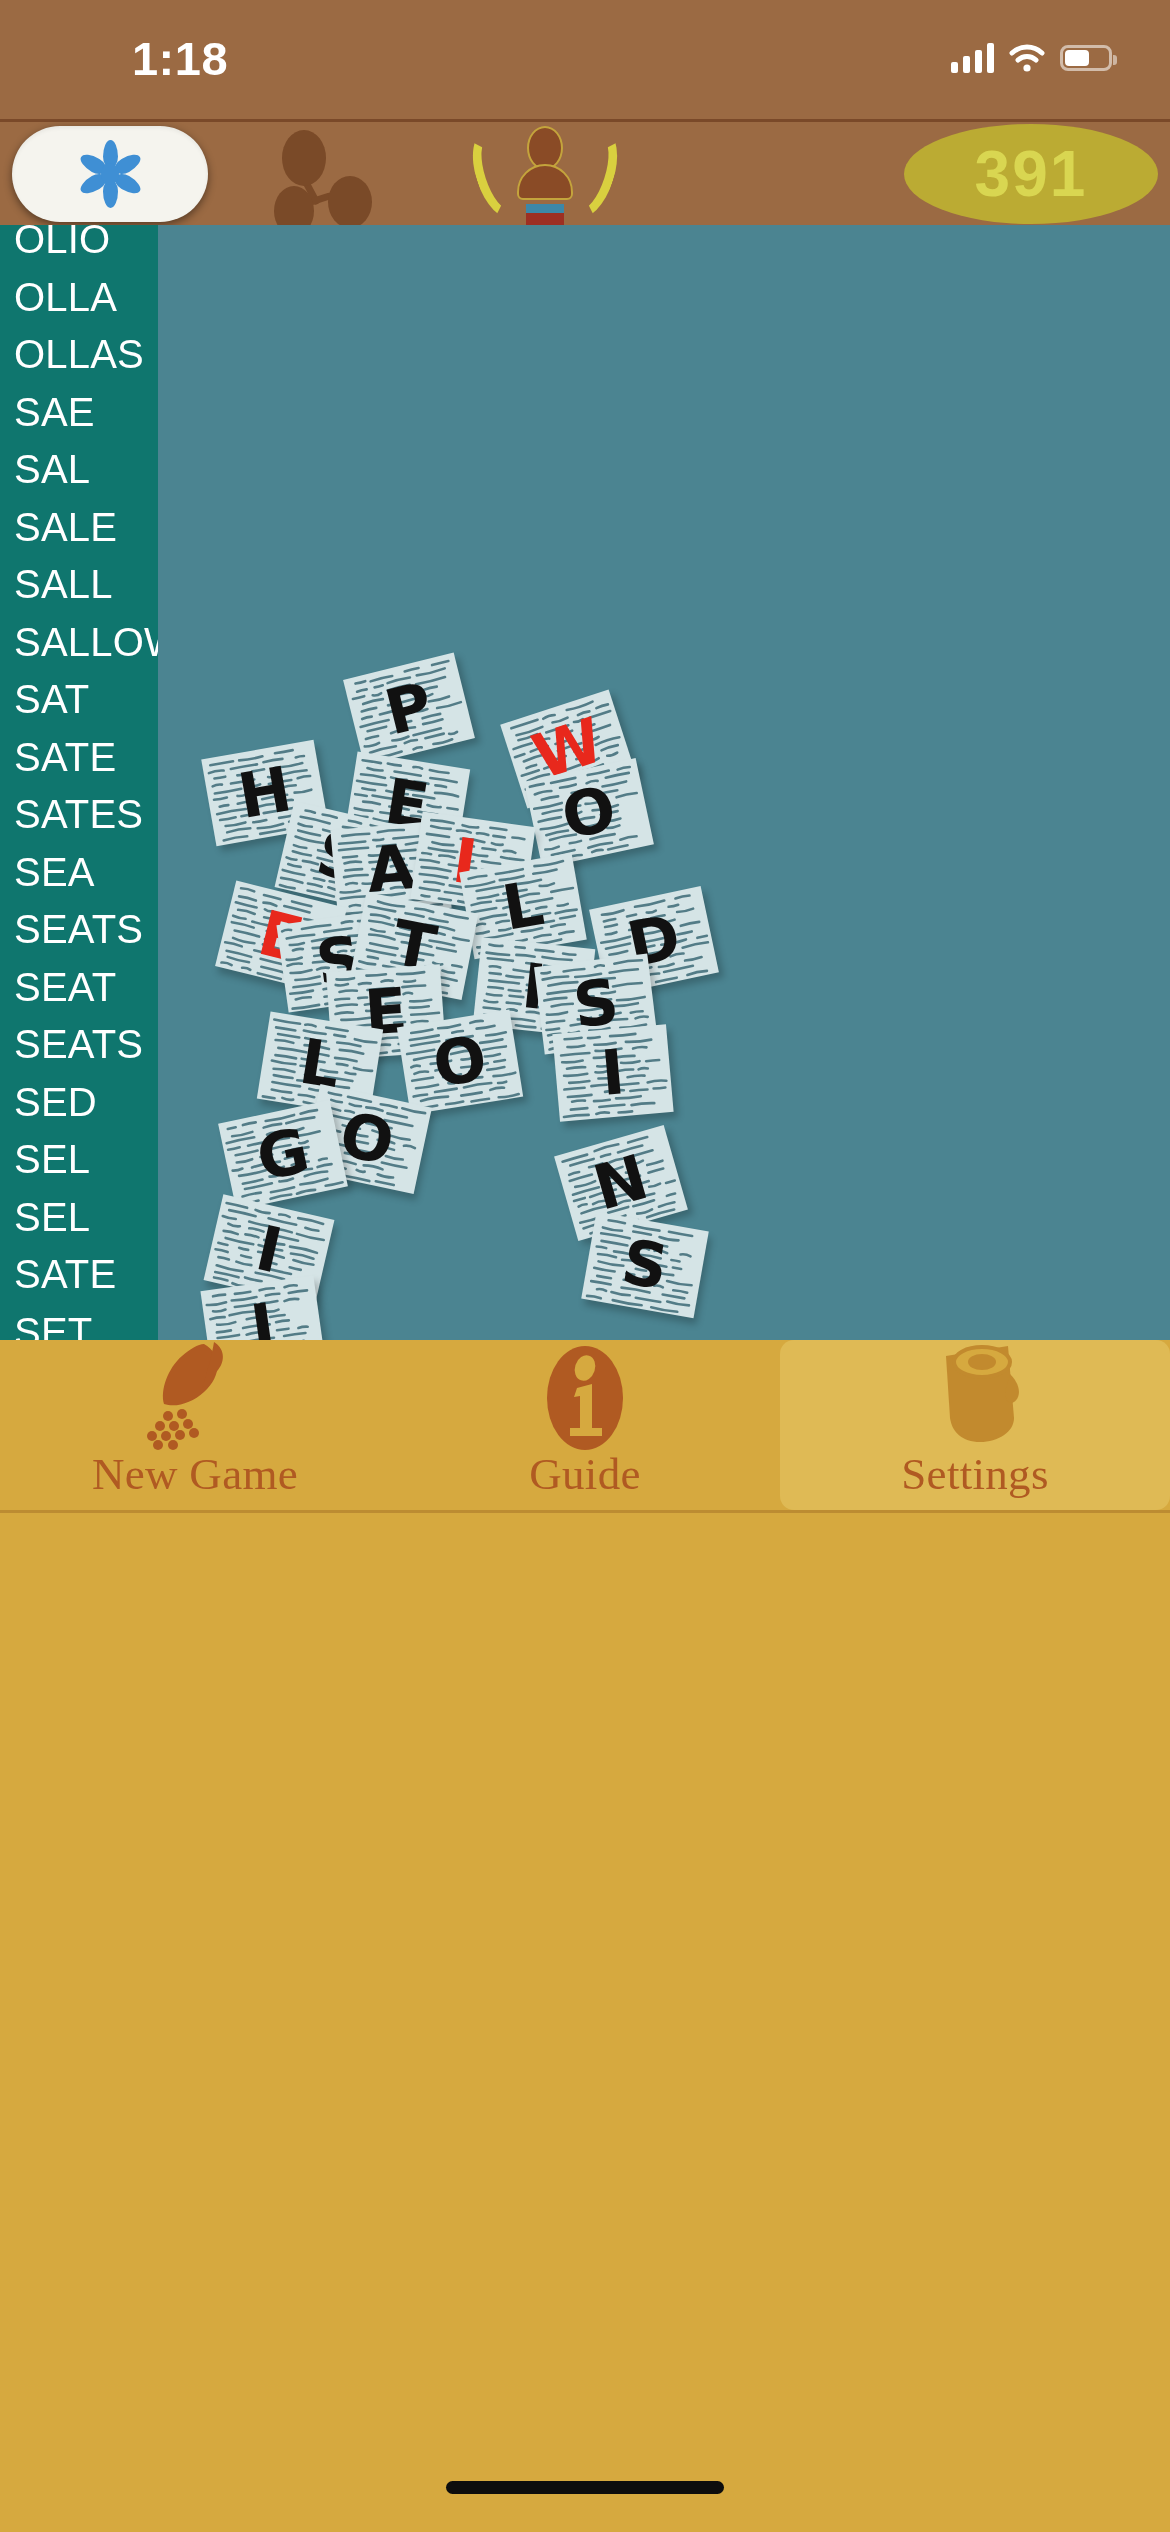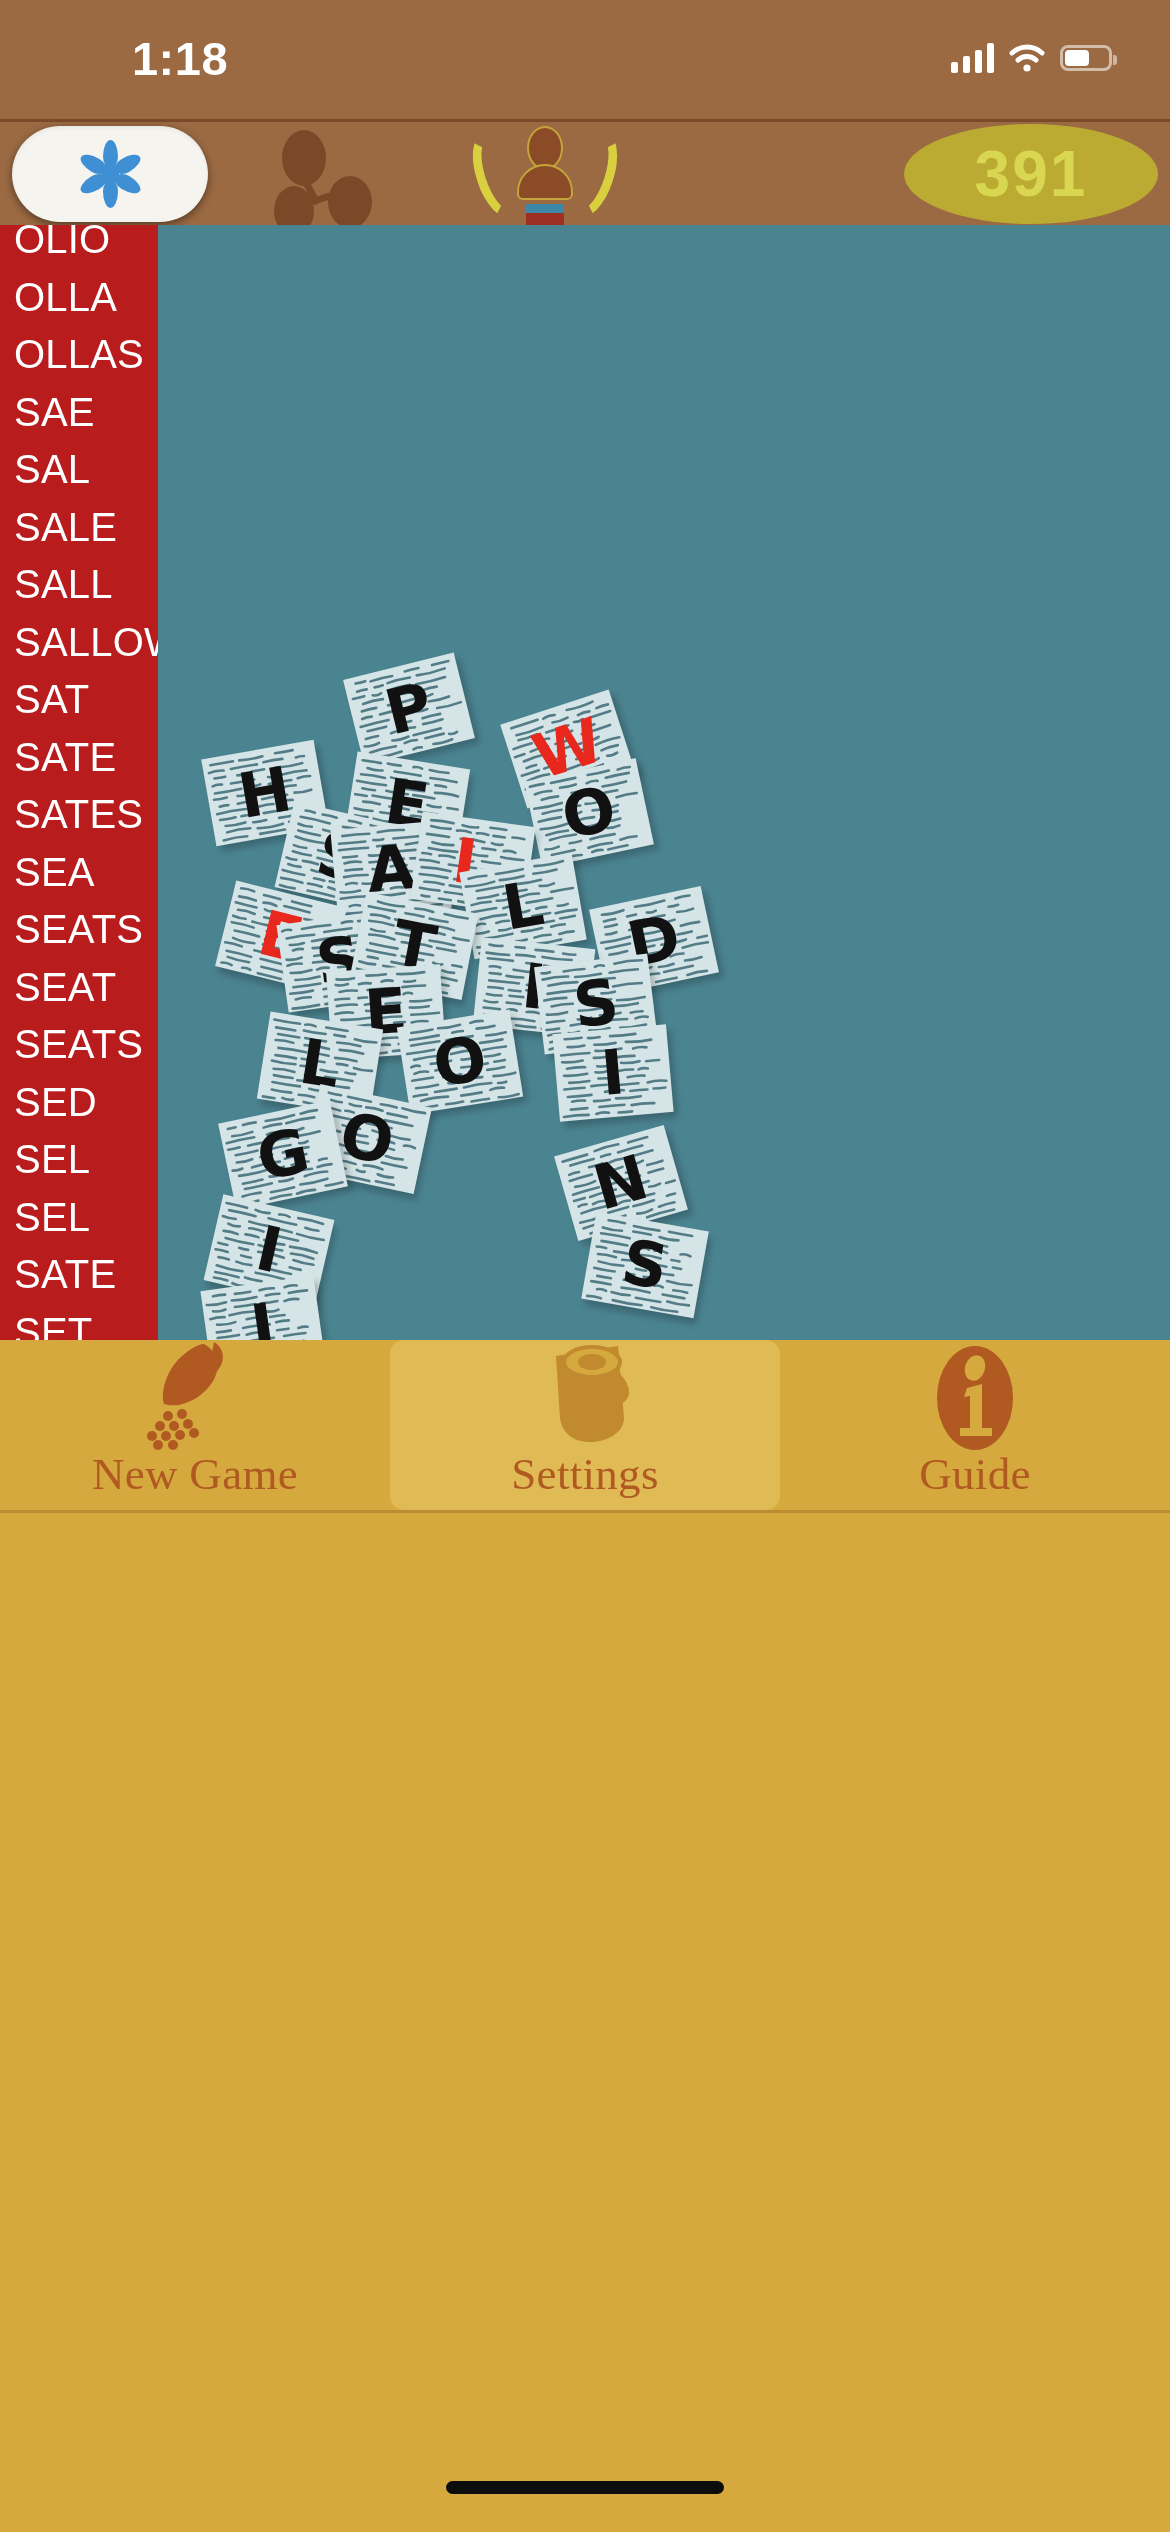--- a/index.html
+++ b/index.html
@@ -124,21 +124,21 @@
 
   
   .main {
     position:absolute; left:0; top:225px; width:1170px; height:1115px;
     background:#4b8491;
   }
 
   
   .wordlist {
     position:absolute; left:0; top:0; width:158px; height:1115px;
-    background:#b91c1c; overflow:hidden;
+    background:#0f766e; overflow:hidden;
   }
   .wordlist-inner { position:absolute; left:0; top:-14px; width:158px; }
   .word {
     color:#ffffff; font-size:40px; line-height:57.5px;
     padding-left:14px; white-space:nowrap; font-weight:400;
     letter-spacing:0.2px;
   }
 
   
   .board { position:absolute; left:158px; top:0; width:1012px; height:1115px; }
@@ -1480,41 +1480,41 @@
             <circle cx="36" cy="96" r="5" fill="#b05a22"></circle>
             <circle cx="50" cy="95" r="5" fill="#b05a22"></circle>
             <circle cx="64" cy="93" r="5" fill="#b05a22"></circle>
             <circle cx="28" cy="105" r="5" fill="#b05a22"></circle>
             <circle cx="43" cy="105" r="5" fill="#b05a22"></circle>
           </svg>
         </span>
         <span class="nav-label">New Game</span>
       </div>
 
+      <div class="navitem">
+        <span class="nav-icon">
+          <svg viewBox="0 0 130 112" width="130" height="112">
+            <ellipse cx="65" cy="58" rx="38" ry="52" fill="#b05a22"></ellipse>
+            <ellipse cx="65" cy="28" rx="10" ry="13" fill="#d6a93f" transform="rotate(18 65 28)"></ellipse>
+            <path d="M57 48 L72 44 L72 88 L82 88 L82 96 L50 96 L50 88 L60 88 L60 56 L54 57 Z" fill="#d6a93f"></path>
+          </svg>
+        </span>
+        <span class="nav-label">Guide</span>
+      </div>
+
       <div class="navitem selected">
         <span class="nav-icon">
           <svg viewBox="0 0 130 112" width="130" height="112">
             <path d="M36 16 L98 6 L104 78 C104 92 88 102 70 102 C52 102 42 92 40 78 Z" fill="#c28a2e"></path>
             <ellipse cx="72" cy="22" rx="28" ry="15" fill="#d6a93f" stroke="#c28a2e" stroke-width="4"></ellipse>
             <ellipse cx="72" cy="22" rx="14" ry="8" fill="#c28a2e"></ellipse>
             <path d="M100 34 C110 44 112 56 104 62 C98 66 94 58 96 48 Z" fill="#c28a2e"></path>
           </svg>
         </span>
         <span class="nav-label">Settings</span>
       </div>
 
-      <div class="navitem">
-        <span class="nav-icon">
-          <svg viewBox="0 0 130 112" width="130" height="112">
-            <ellipse cx="65" cy="58" rx="38" ry="52" fill="#b05a22"></ellipse>
-            <ellipse cx="65" cy="28" rx="10" ry="13" fill="#d6a93f" transform="rotate(18 65 28)"></ellipse>
-            <path d="M57 48 L72 44 L72 88 L82 88 L82 96 L50 96 L50 88 L60 88 L60 56 L54 57 Z" fill="#d6a93f"></path>
-          </svg>
-        </span>
-        <span class="nav-label">Guide</span>
-      </div>
-
     </div>
     <div class="nav-sep"></div>
     <div class="homebar"></div>
   </div>
 
 </div>
 
 </body></html>

